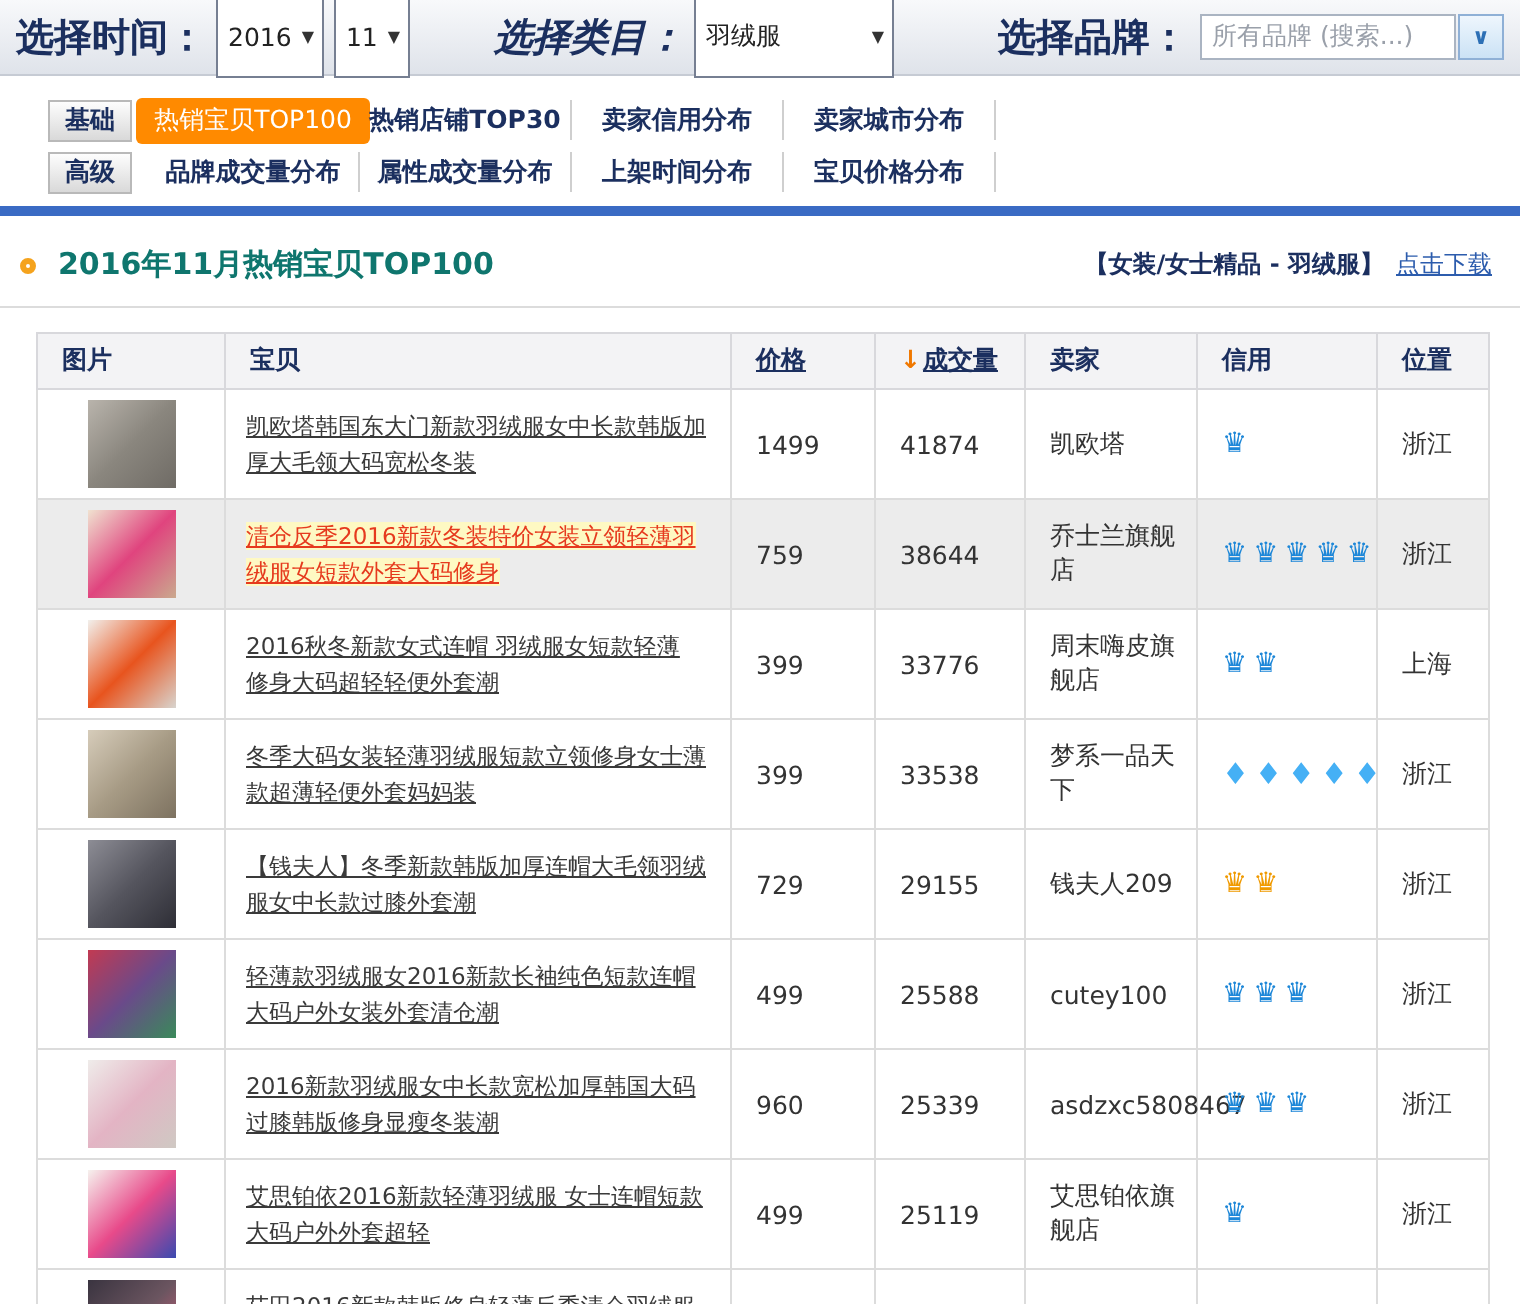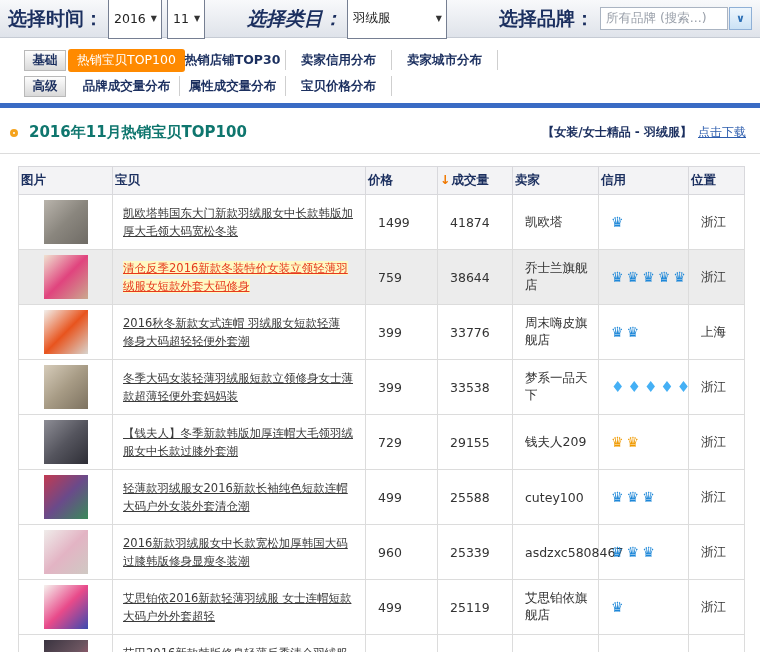--- a/index.html
+++ b/index.html
@@ -42,22 +42,22 @@
   .bullet { width:8px; height:8px; border:3px solid #f5a31d; border-radius:50%;
     background:#fff; margin-right:11px; flex:none; }
   .page-title { font-size:15px; font-weight:bold; color:#0f766e; }
   .title-right { margin-left:auto; display:flex; align-items:center; }
   .cat-path { font-size:12px; font-weight:bold; color:#1b2f5f;margin-left:32px; }
   .dl-link { font-size:12px; color:#2c5cad; text-decoration:underline; margin-left:6px; cursor:pointer; }
 
   
   table { margin:12px 0 0 18px; width:726px; border-collapse:collapse; table-layout:fixed; }
   th { height:28px; background:#f3f3f5; border:1px solid #d8d8dc; font-size:12.5px;
-    color:#1b2f5f; text-align:left; padding-left:2px; font-weight:bold; }
-  th .sort-link { color:#1b2f5f; cursor:pointer; }
+    color:#1b2f5f; text-align:left; padding-left:12px; font-weight:bold; }
+  th .sort-link { color:#1b2f5f; text-decoration:underline; cursor:pointer; }
   th .sort-arrow { color:#f07800; font-weight:bold; margin-right:1px; }
   td { border:1px solid #dcdcdc; height:55px; font-size:12.5px; color:#333;
     padding-left:12px; vertical-align:middle; background:#fff; }
   tr.hl td { background:#ececec; }
   .c-img { padding:0; text-align:center; }
   .thumb { width:44px; height:44px; display:inline-block; vertical-align:middle; }
   .c-title { padding:5px 10px 5px 10px; }
   .ptitle { font-size:11.5px; color:#3a3a3a; text-decoration:underline; line-height:1.6; cursor:pointer; }
   tr.hl .ptitle { background:#fef9c3; color:#e63a1e; }
   .credit-icon { font-size:14px; margin-right:3px; }
@@ -108,20 +108,23 @@
       <span class="tab-label">卖家城市分布</span>
     </div>
   </div>
   <div class="tab-row">
     <div class="tab-group-label">高级</div>
     <div class="tab-slot">
       <span class="tab-label">品牌成交量分布</span>
     </div>
     <div class="tab-slot">
       <span class="tab-label">属性成交量分布</span>
+    </div>
+    <div class="tab-slot">
+      <span class="tab-label">上架时间分布</span>
     </div>
     <div class="tab-slot">
       <span class="tab-label">宝贝价格分布</span>
     </div>
   </div>
   <div class="blue-bar"></div>
 </div>
 
 <div class="title-row">
   <div class="bullet"></div>

